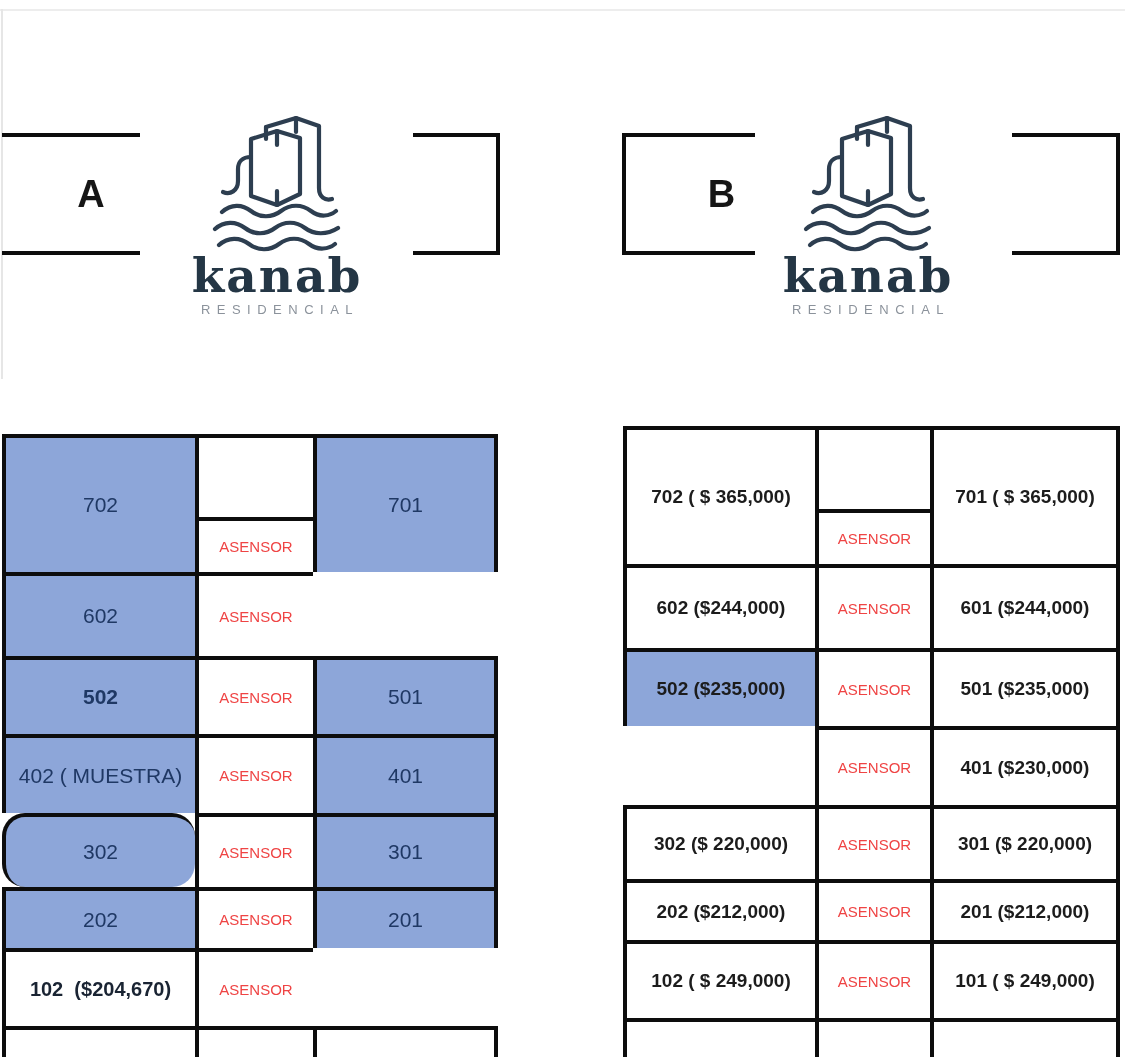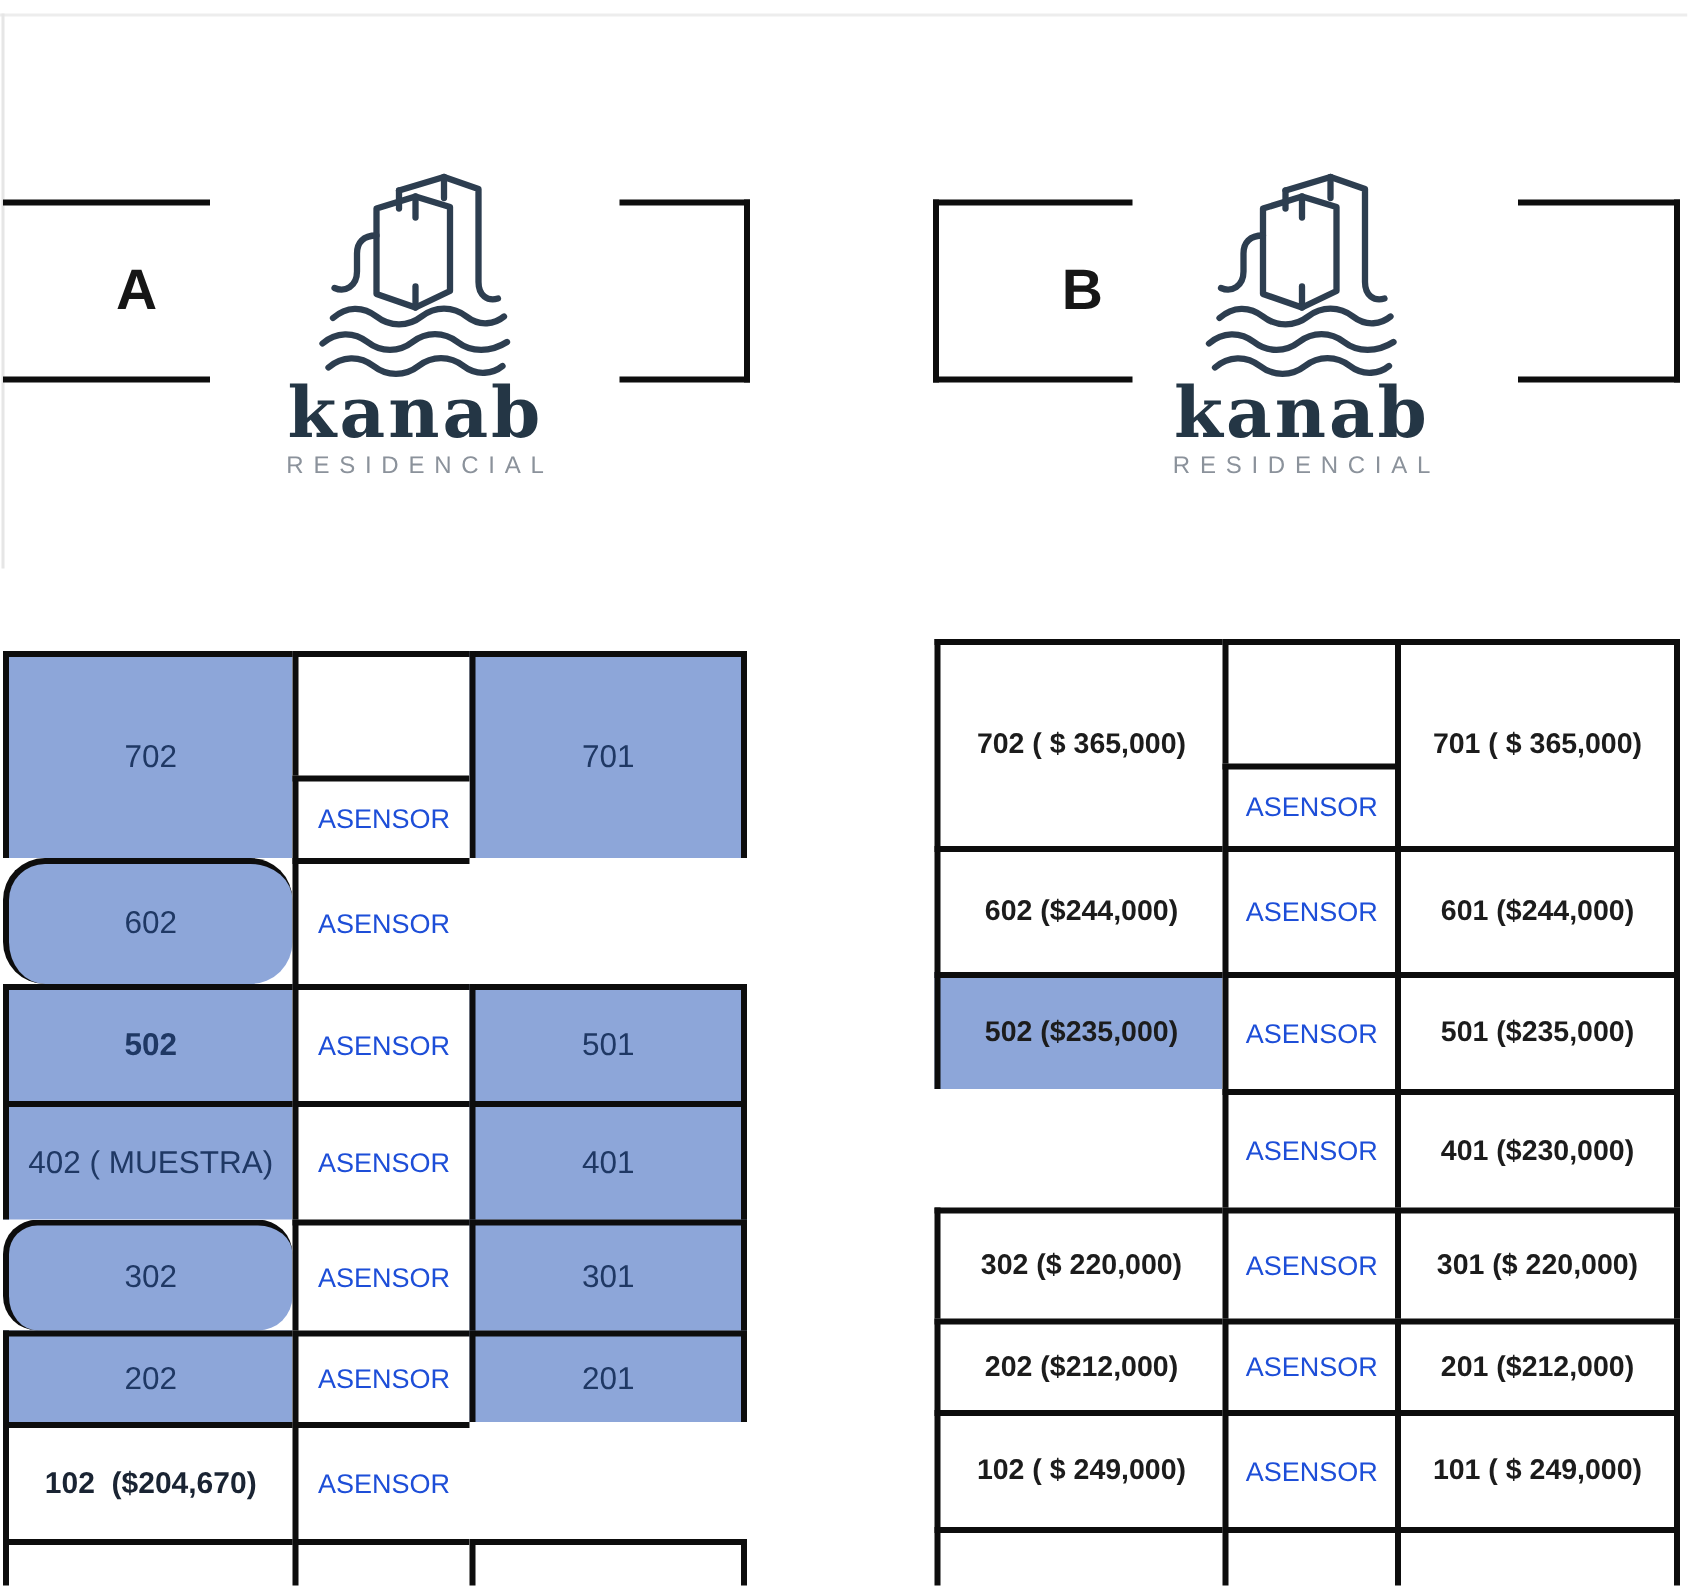--- a/index.html
+++ b/index.html
@@ -19,38 +19,38 @@
   .box-a-right{left:413px;top:133px;width:87px;border-top:4px solid #0d0d0d;border-bottom:4px solid #0d0d0d;border-right:4px solid #0d0d0d;}
   .box-b{left:622px;top:133px;width:133px;border-top:4px solid #0d0d0d;border-bottom:4px solid #0d0d0d;border-left:4px solid #0d0d0d;justify-content:center;padding-left:62px;}
   .box-b-right{left:1012px;top:133px;width:108px;border-top:4px solid #0d0d0d;border-bottom:4px solid #0d0d0d;border-right:4px solid #0d0d0d;}
 
   
   .logo{width:190px;display:flex;flex-direction:column;align-items:center;}
   .logo-a{left:182px;top:112px;}
   .logo-b{left:773px;top:112px;}
   .logo svg{display:block;overflow:visible;}
   .brand{font-family:"DejaVu Serif",serif;font-weight:700;font-size:47px;line-height:0.92;color:#243645;letter-spacing:2px;margin-top:2px;}
-  .tagline{font-size:16px;letter-spacing:6.5px;color:#8b929b;margin-top:5px;padding-left:6px;white-space:nowrap;}
+  .tagline{font-size:13px;letter-spacing:6.5px;color:#8b929b;margin-top:5px;padding-left:6px;white-space:nowrap;}
 
   
   .tower-table{display:grid;grid-template-rows:83px 55px 84px 78px 79px 74px 61px 78px 45px;}
   .table-a{left:2px;top:394px;grid-template-columns:193px 118px 185px;margin-top:40px;}
   .table-b{left:623px;top:378px;grid-template-columns:192px 115px 190px;margin-top:48px;}
   .cell{
     box-sizing:border-box;background:#ffffff;
     border-top:4px solid #0d0d0d;border-left:4px solid #0d0d0d;
     display:flex;align-items:center;justify-content:center;
     white-space:pre;
   }
   .rt{border-right:4px solid #0d0d0d;}
   .bt{border-bottom:4px solid #0d0d0d;}
   .hl{background:#8DA6D9;}
   .txt-a{font-size:21px;color:#1F3864;}
   .txt-b{font-size:19px;font-weight:700;color:#1c1c1c;}
-  .txt-as{font-size:18px;color:#1d4ed8;text-align:center;}
+  .txt-as{font-size:15px;color:#ef4444;text-align:center;}
   .txt-dark{font-size:20px;color:#1a2433;}
   .bold{font-weight:700;}
 </style>
 </head>
 <body>
 
 <div class="abs scan-top"></div>
 <div class="abs scan-left"></div>
 
 <div class="abs hdr-box box-a">
@@ -102,21 +102,21 @@
 </div>
 
 <div class="abs hdr-box box-b-right"></div>
 
 <div class="abs tower-table table-a">
   <div class="cell hl txt-a" style="grid-column:1;grid-row:1 / span 2;">702</div>
   <div class="cell" style="grid-column:2;grid-row:1;"></div>
   <div class="cell hl txt-a rt" style="grid-column:3;grid-row:1 / span 2;">701</div>
   <div class="cell txt-as" style="grid-column:2;grid-row:2;">ASENSOR</div>
 
-  <div class="cell hl txt-a" style="grid-column:1;grid-row:3;border-radius:28px;">602</div>
+  <div class="cell hl txt-a" style="grid-column:1;grid-row:3;">602</div>
   <div class="cell txt-as" style="grid-column:2;grid-row:3;">ASENSOR</div>
 
   <div class="cell hl txt-a bold" style="grid-column:1;grid-row:4;">502</div>
   <div class="cell txt-as" style="grid-column:2;grid-row:4;">ASENSOR</div>
   <div class="cell hl txt-a rt" style="grid-column:3;grid-row:4;">501</div>
 
   <div class="cell hl txt-a" style="grid-column:1;grid-row:5;">402 ( MUESTRA)</div>
   <div class="cell txt-as" style="grid-column:2;grid-row:5;">ASENSOR</div>
   <div class="cell hl txt-a rt" style="grid-column:3;grid-row:5;">401</div>
 

